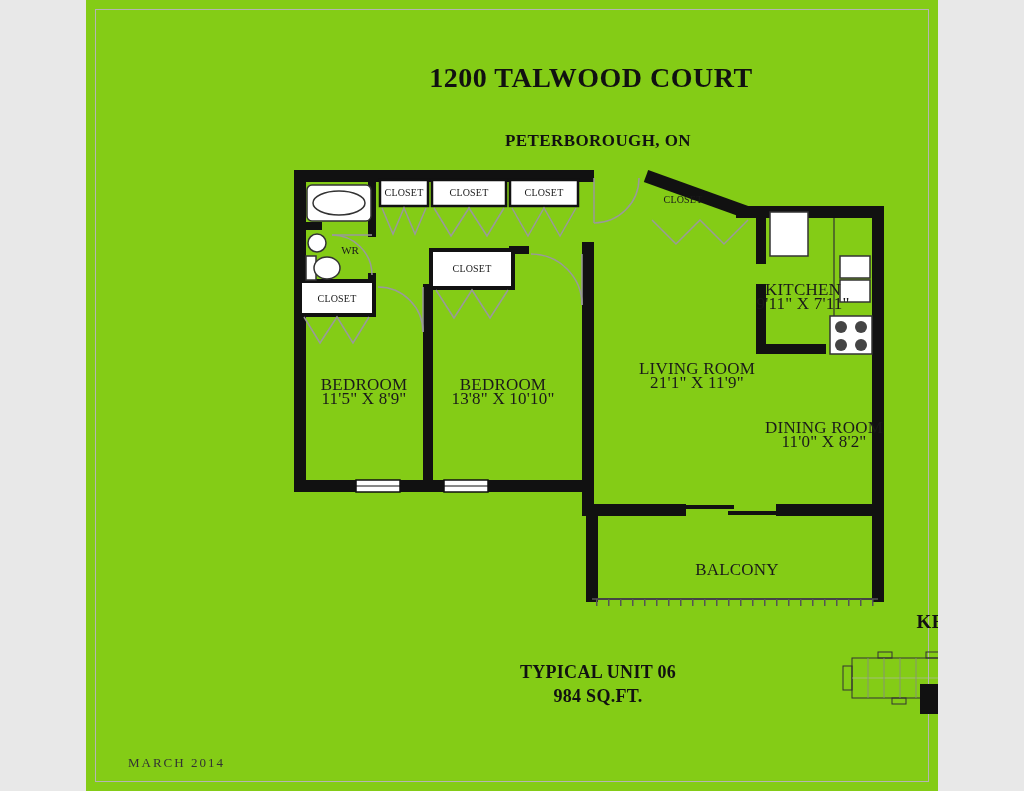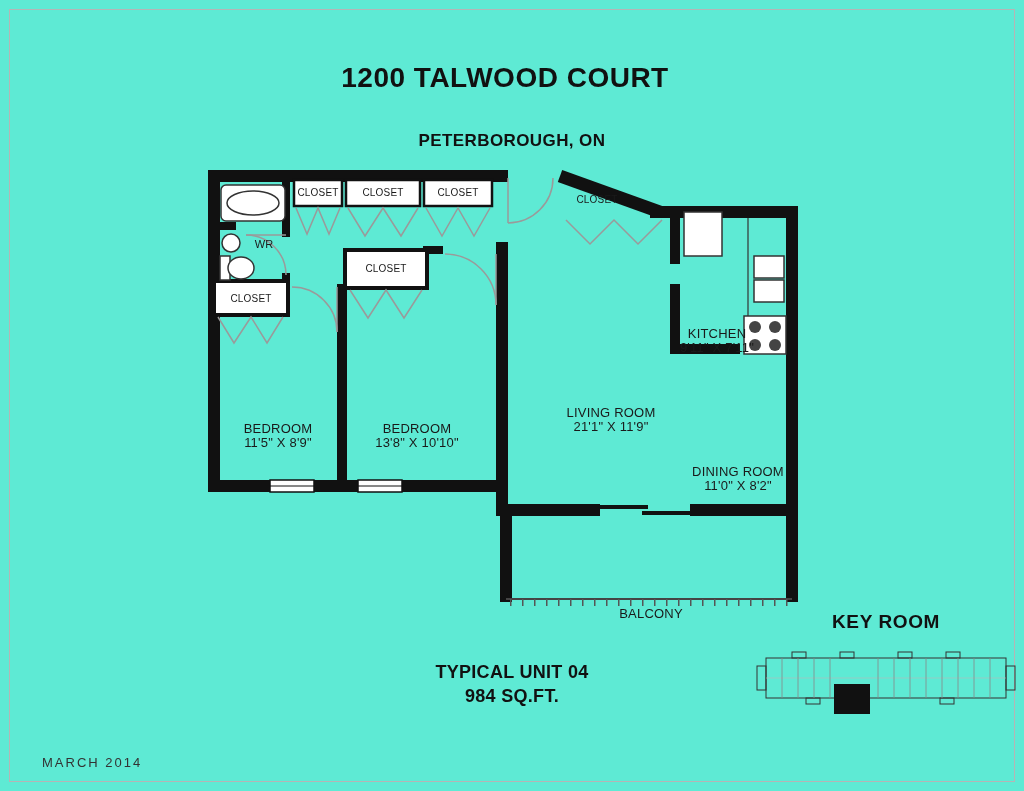--- a/index.html
+++ b/index.html
@@ -1,26 +1,26 @@
 <!DOCTYPE html>
 <html><head>
 <meta charset="utf-8">
 <style>
   html,body{margin:0;padding:0;background:#e8e8e8;}
   .page{
-    position:relative;width:1024px;height:791px;background:#5eead4;
-    font-family:Liberation Sans, sans-serif;color:#111;overflow:hidden;
+    position:relative;width:852px;height:791px;background:#84cc16;
+    font-family:Liberation Serif, serif;color:#111;overflow:hidden;
     margin:0 auto;
   }
   .page-border{position:absolute;inset:9px;border:1px solid #b5b5b5;pointer-events:none;}
   .plan-svg{position:absolute;left:0;top:0;}
   .abs{position:absolute;transform:translate(-50%,-50%);white-space:nowrap;text-align:center;}
   .title{font-size:28px;font-weight:bold;letter-spacing:0.5px;}
   .subtitle{font-size:17px;font-weight:bold;letter-spacing:0.4px;margin-top:24px;}
-  .room-label{font-size:13px;line-height:14px;color:#1a1a1a;letter-spacing:0.2px;margin-top:44px;}
+  .room-label{font-size:17px;line-height:14px;color:#1a1a1a;letter-spacing:0.2px;}
   .closet-label{font-size:10px;color:#1a1a1a;letter-spacing:0.2px;}
   .wr-label{font-size:11px;color:#1a1a1a;}
   .unit-info{font-size:18px;font-weight:bold;line-height:24px;letter-spacing:0.3px;}
   .keyplan-title{font-size:19px;font-weight:bold;letter-spacing:0.6px;}
   .date-stamp{position:absolute;font-size:13px;letter-spacing:2px;color:#333;}
 </style>
 </head>
 <body>
 
 <div class="page">
@@ -152,30 +152,30 @@
     <div>9'11" X 7'11"</div>
   </div>
 
   <div class="abs room-label" style="left:738px;top:435px">
     <div>DINING ROOM</div>
     <div>11'0" X 8'2"</div>
   </div>
 
   <div class="abs room-label" style="left:651px;top:570px">BALCONY</div>
 
-  <div class="abs wr-label" style="left:264px;top:244px">WR</div>
+  <div class="abs wr-label" style="left:264px;top:250px">WR</div>
 
   <div class="abs closet-label" style="left:318px;top:192px">CLOSET</div>
   <div class="abs closet-label" style="left:383px;top:192px">CLOSET</div>
   <div class="abs closet-label" style="left:458px;top:192px">CLOSET</div>
   <div class="abs closet-label" style="left:597px;top:199px">CLOSET</div>
   <div class="abs closet-label" style="left:386px;top:268px">CLOSET</div>
   <div class="abs closet-label" style="left:251px;top:298px">CLOSET</div>
 
   <div class="abs unit-info" style="left:512px;top:684px">
-    <div>TYPICAL UNIT 04</div>
+    <div>TYPICAL UNIT 06</div>
     <div>984 SQ.FT.</div>
   </div>
 
   <div class="abs keyplan-title" style="left:886px;top:622px">KEY ROOM</div>
 
   <div class="date-stamp" style="left:42px;top:755px">MARCH 2014</div>
 </div>
 
 </body></html>

